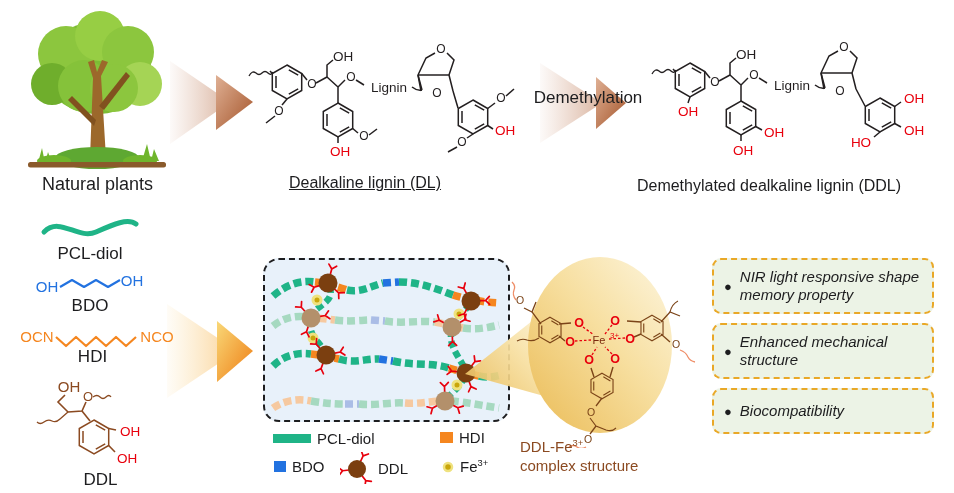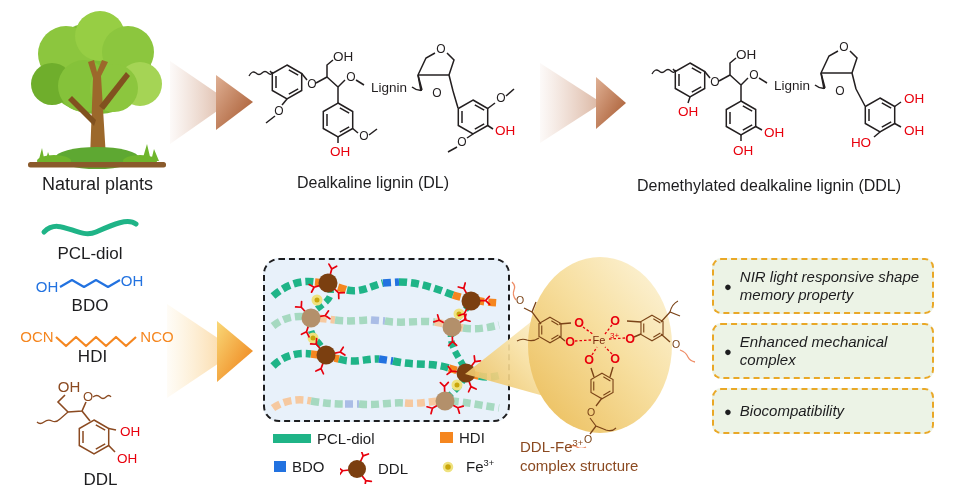--- a/index.html
+++ b/index.html
@@ -138,26 +138,27 @@
     <use href="#benz" transform="translate(228,92)" color="#231f20"></use>
     <path d="M242.7,83.5 L250,78"></path>
     <text x="256" y="77" class="atom" text-anchor="middle" stroke="none">O</text>
     <path d="M261,71 L269,64"></path>
     <path d="M242.7,100.5 L248,104"></path>
     <text x="260" y="110" class="atom-red" text-anchor="middle" stroke="none">OH</text>
     <path d="M228,109 L222,113"></path>
     <text x="217" y="121" class="atom" text-anchor="middle" stroke="none">O</text>
     <path d="M212,122 L203,127"></path>
   </svg>
-  <div class="lbl lbl-md" style="left:248px;top:174px;width:250px;">Dealkaline lignin (DL)</div>
+  <div class="lbl lbl-md" style="left:240px;top:174px;width:250px;text-decoration:underline;">Dealkaline lignin (DL)</div>
 
   <svg class="abs" style="left:538px;top:58px;" width="92" height="90" viewBox="0 0 92 90">
     <polygon points="2,5 64,45 2,85" fill="url(#fadeBrown)"></polygon>
     <polygon points="58,19 88,45 58,71" fill="url(#gradBrown)"></polygon>
   </svg>
+  <div class="lbl" style="left:523px;top:88px;width:130px;font-size:17px;">Demethylation</div>
 
   <svg class="abs" style="left:648px;top:25px;" width="300" height="150" viewBox="0 0 300 150" stroke="#231f20" stroke-width="1.5" fill="none">
     <path d="M4,49 q3,-6 7,-3 q3,3 6,0 q3,-3 6,0 q3,3 5,-1" stroke-width="1.3"></path>
     <use href="#benz" transform="translate(42,55)" color="#231f20"></use>
     <path d="M25,44 L27.3,46.5"></path>
     <path d="M42,72 L40,78"></path>
     <text x="40" y="91" class="atom-red" text-anchor="middle" stroke="none">OH</text>
     <path d="M56.7,46.5 L62,53"></path>
     <text x="67" y="61" class="atom" text-anchor="middle" stroke="none">O</text>
     <path d="M71,56 L82,50"></path>
@@ -314,21 +315,21 @@
     <svg width="34" height="32" viewBox="0 0 34 32">
       <use href="#spikes" transform="translate(17,17) rotate(25)"></use>
       <circle cx="17" cy="17" r="9" fill="#7b3f10"></circle>
     </svg>
     <span style="margin-left:4px;">DDL</span>
   </div>
   <div class="legend-item" style="left:441px;top:458px;">
     <svg width="14" height="14" viewBox="0 0 14 14">
       <circle cx="7" cy="7" r="4" fill="#c9a60b" stroke="#efe27f" stroke-width="2.5"></circle>
     </svg>
-    <span style="margin-left:11px;"><span>Fe</span><sup>3+</sup></span>
+    <span style="margin-left:5px;"><span>Fe</span><sup>3+</sup></span>
   </div>
 
   <svg class="abs" style="left:455px;top:248px;" width="250" height="200" viewBox="0 0 250 200" fill="none">
     <polygon points="10,126 96,58 96,150" fill="url(#goldGrad)" opacity="0.92"></polygon>
     <ellipse cx="145" cy="97" rx="72" ry="88" fill="url(#goldGrad)"></ellipse>
     <g transform="translate(145,92)">
 
       <use href="#benz" transform="translate(-50,-10) scale(0.75)" color="#7b4418"></use>
       <use href="#benz" transform="translate(52,-12) scale(0.75)" color="#7b4418"></use>
       <use href="#benz" transform="translate(2,46) scale(0.75)" color="#7b4418"></use>
@@ -379,20 +380,20 @@
     <span><span>DDL-Fe</span><sup>3+</sup></span><br>
     <span>complex structure</span>
   </div>
 
   <div class="prop-card" style="top:258px;height:56px;">
     <span class="bullet">●</span>
     <span class="ptext">NIR light responsive shape memory property</span>
   </div>
   <div class="prop-card" style="top:323px;height:56px;">
     <span class="bullet">●</span>
-    <span class="ptext">Enhanced mechanical complex</span>
+    <span class="ptext">Enhanced mechanical structure</span>
   </div>
   <div class="prop-card" style="top:388px;height:46px;">
     <span class="bullet">●</span>
     <span class="ptext">Biocompatibility</span>
   </div>
 
 </div>
 
 </body></html>

